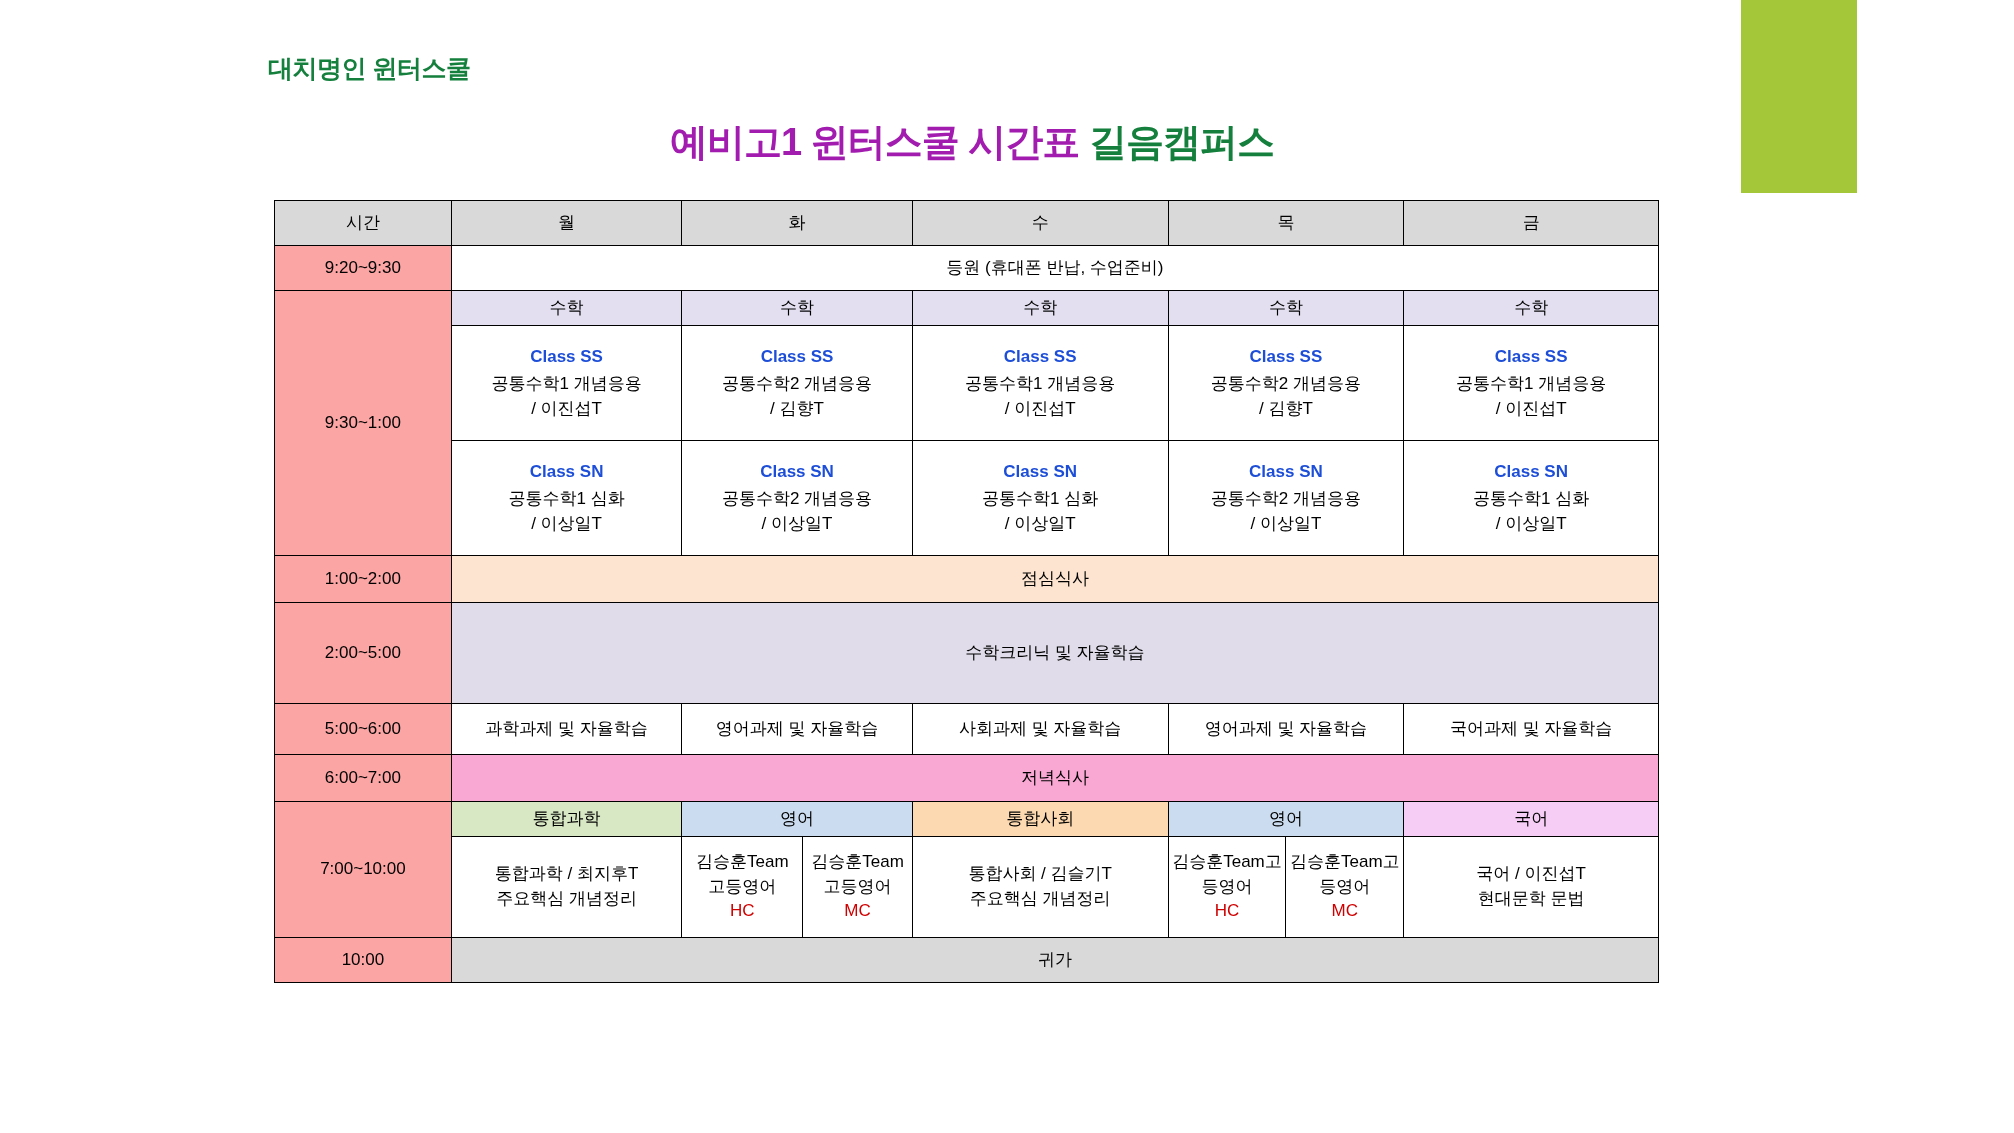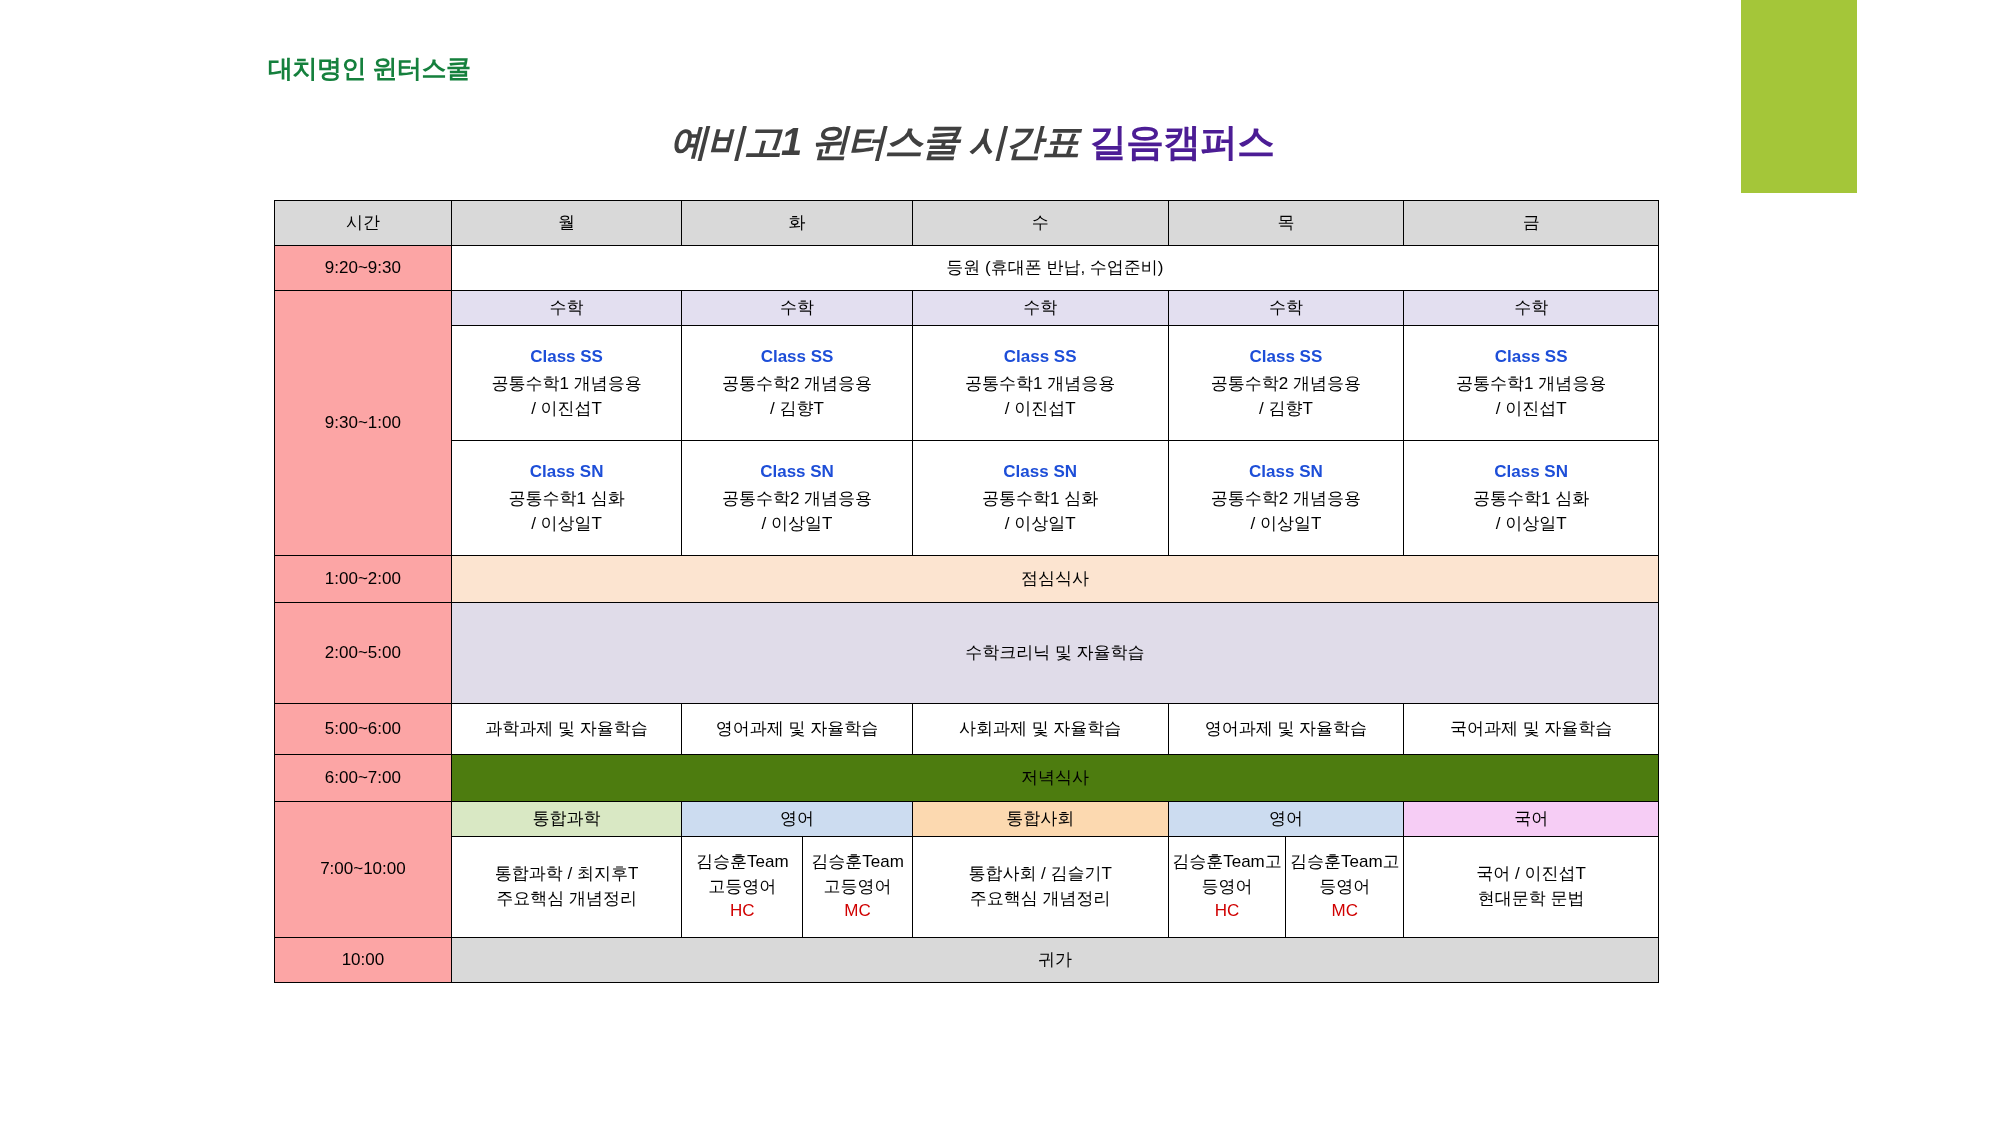--- a/index.html
+++ b/index.html
@@ -34,22 +34,22 @@
   .title {
     position: absolute;
     top: 117px;
     left: 272px;
     width: 1400px;
     text-align: center;
     font-size: 38px;
     font-weight: bold;
     letter-spacing: -1px;
   }
-  .title .t-main { color: #404040; font-style: italic; }
-  .title .t-campus { color: #4c1d95; }
+  .title .t-main { color: #a21caf; }
+  .title .t-campus { color: #15803d; }
 
   table.sched {
     position: absolute;
     top: 200px;
     left: 274px;
     border-collapse: collapse;
     width: 1385px;
     table-layout: fixed;
     padding-left: 16px;
   }
@@ -71,21 +71,21 @@
   }
   .timecell {
     background: #fca5a5;
     font-weight: bold;
     width: 168px;
     font-size: 17px;
   }
   .white { background: #ffffff; }
   .subj-math { background: #e3dff0; font-size: 16px; height: 30px; }
   .lunch { background: #fce4d0; height: 42px; }
-  .dinner { background: #4d7c0f; height: 42px; }
+  .dinner { background: #f9a8d4; height: 42px; }
   .clinic { background: #e0dce9; height: 96px; }
   .plain { background: #ffffff; height: 46px; }
   .gohome { background: #d9d9d9; height: 40px; }
   .subj-sci { background: #d9e8c4; font-size: 16px; height: 30px; }
   .subj-eng { background: #ccdcf0; font-size: 16px; height: 30px; }
   .subj-soc { background: #fcd9b0; font-size: 16px; height: 30px; }
   .subj-kor { background: #f6cdf5; font-size: 16px; height: 30px; }
   .classname {
     color: #1d4ed8;
     font-weight: bold;

